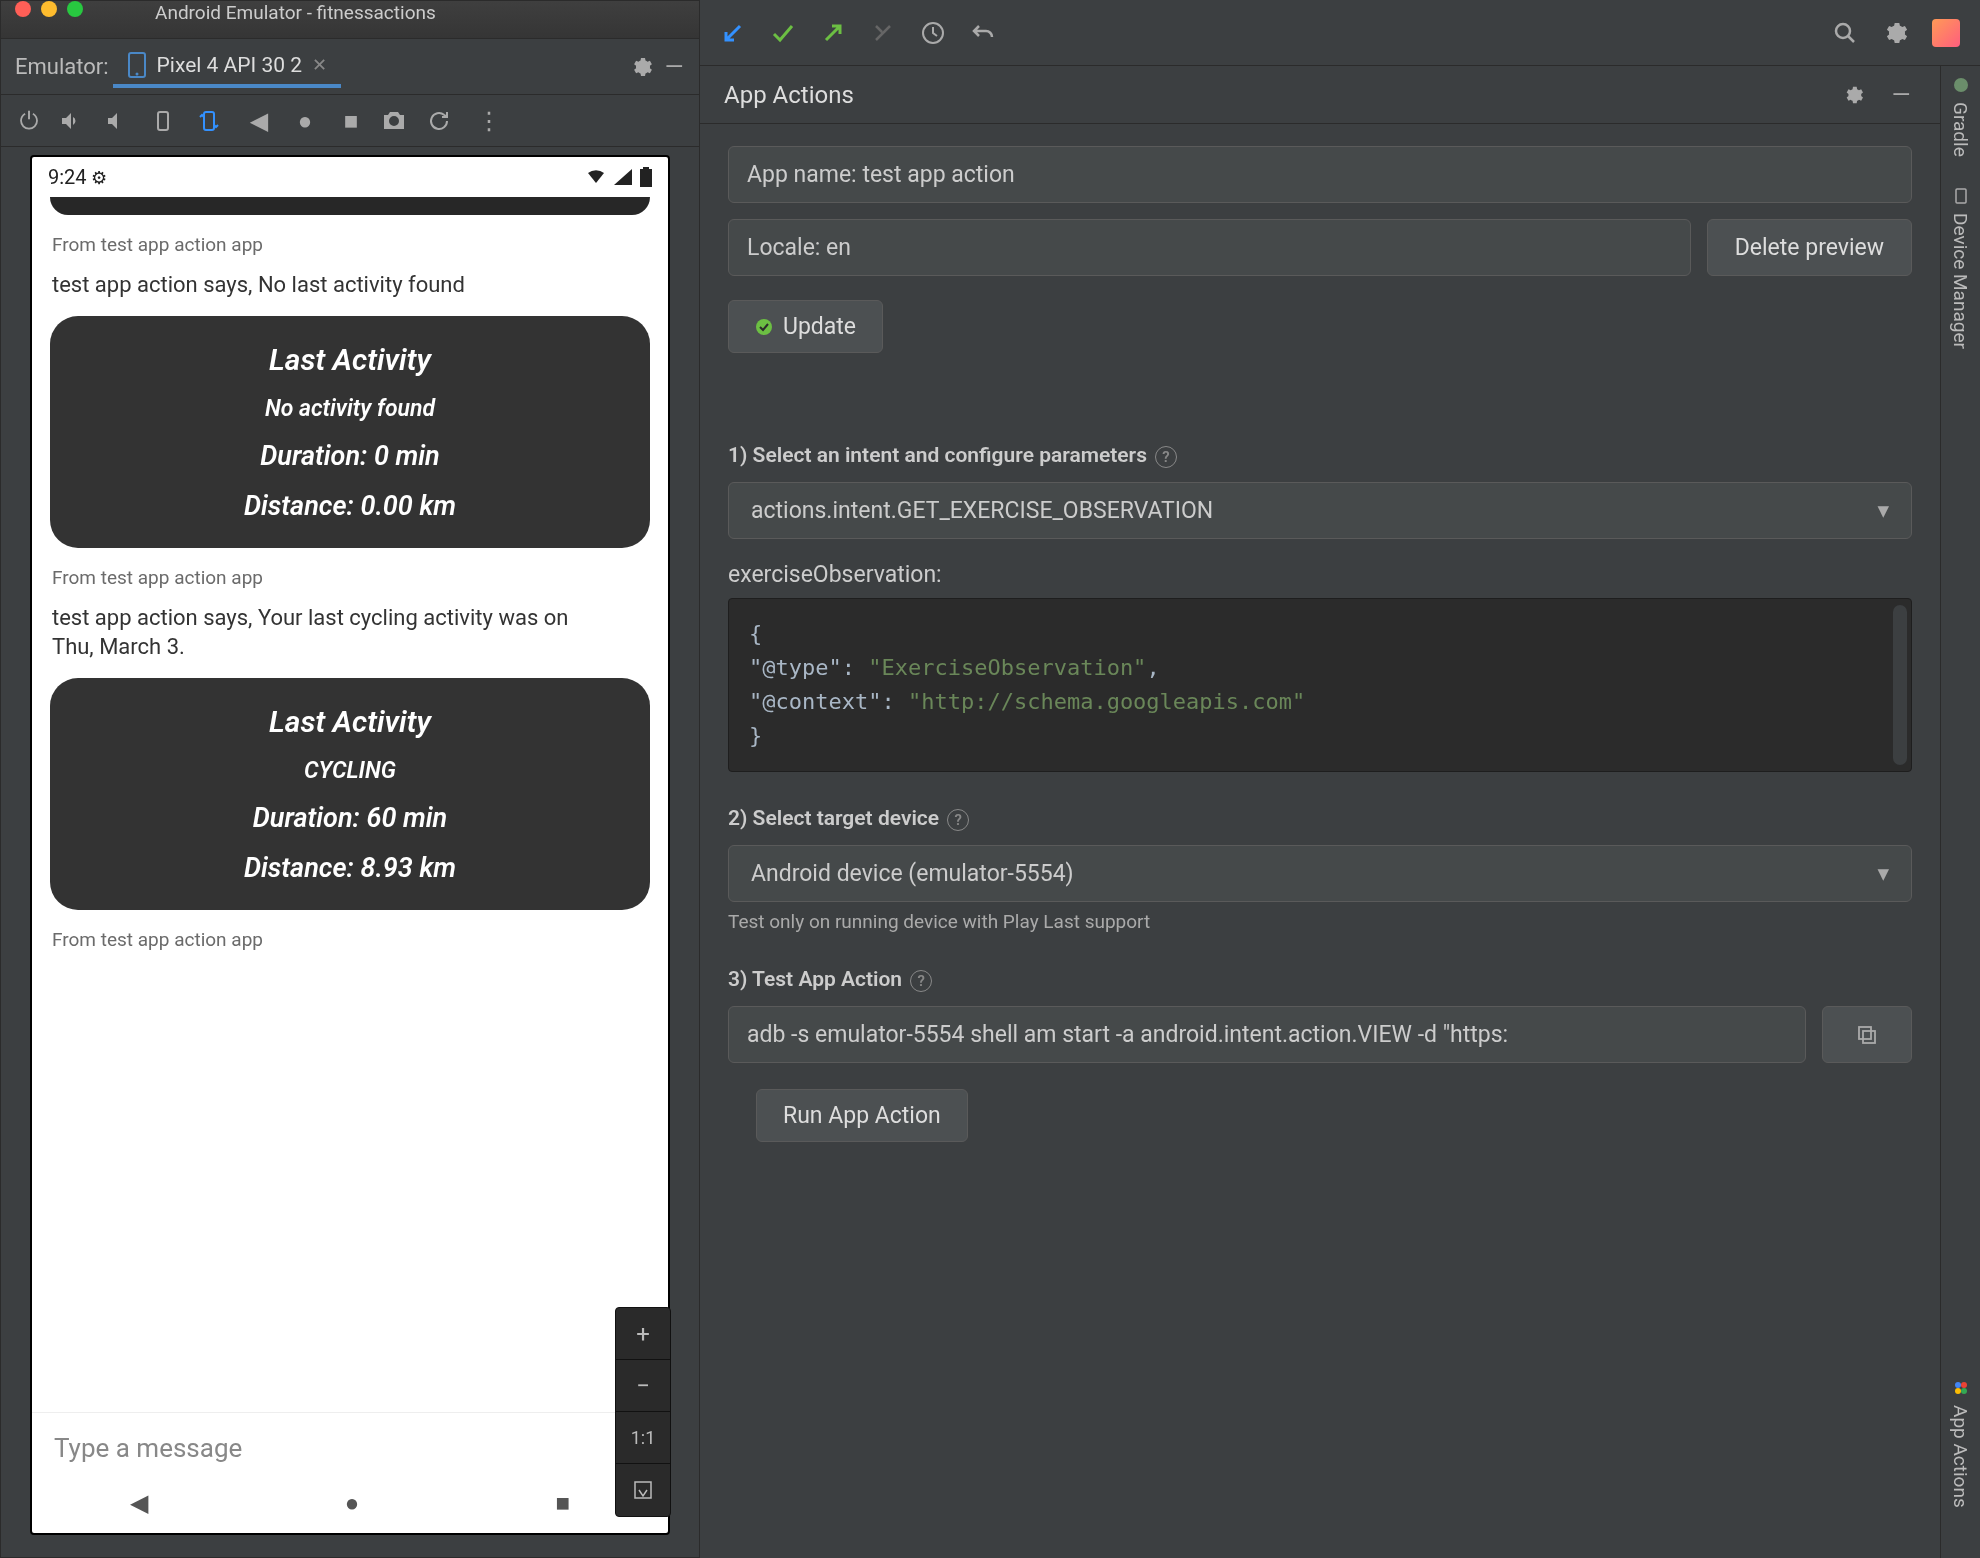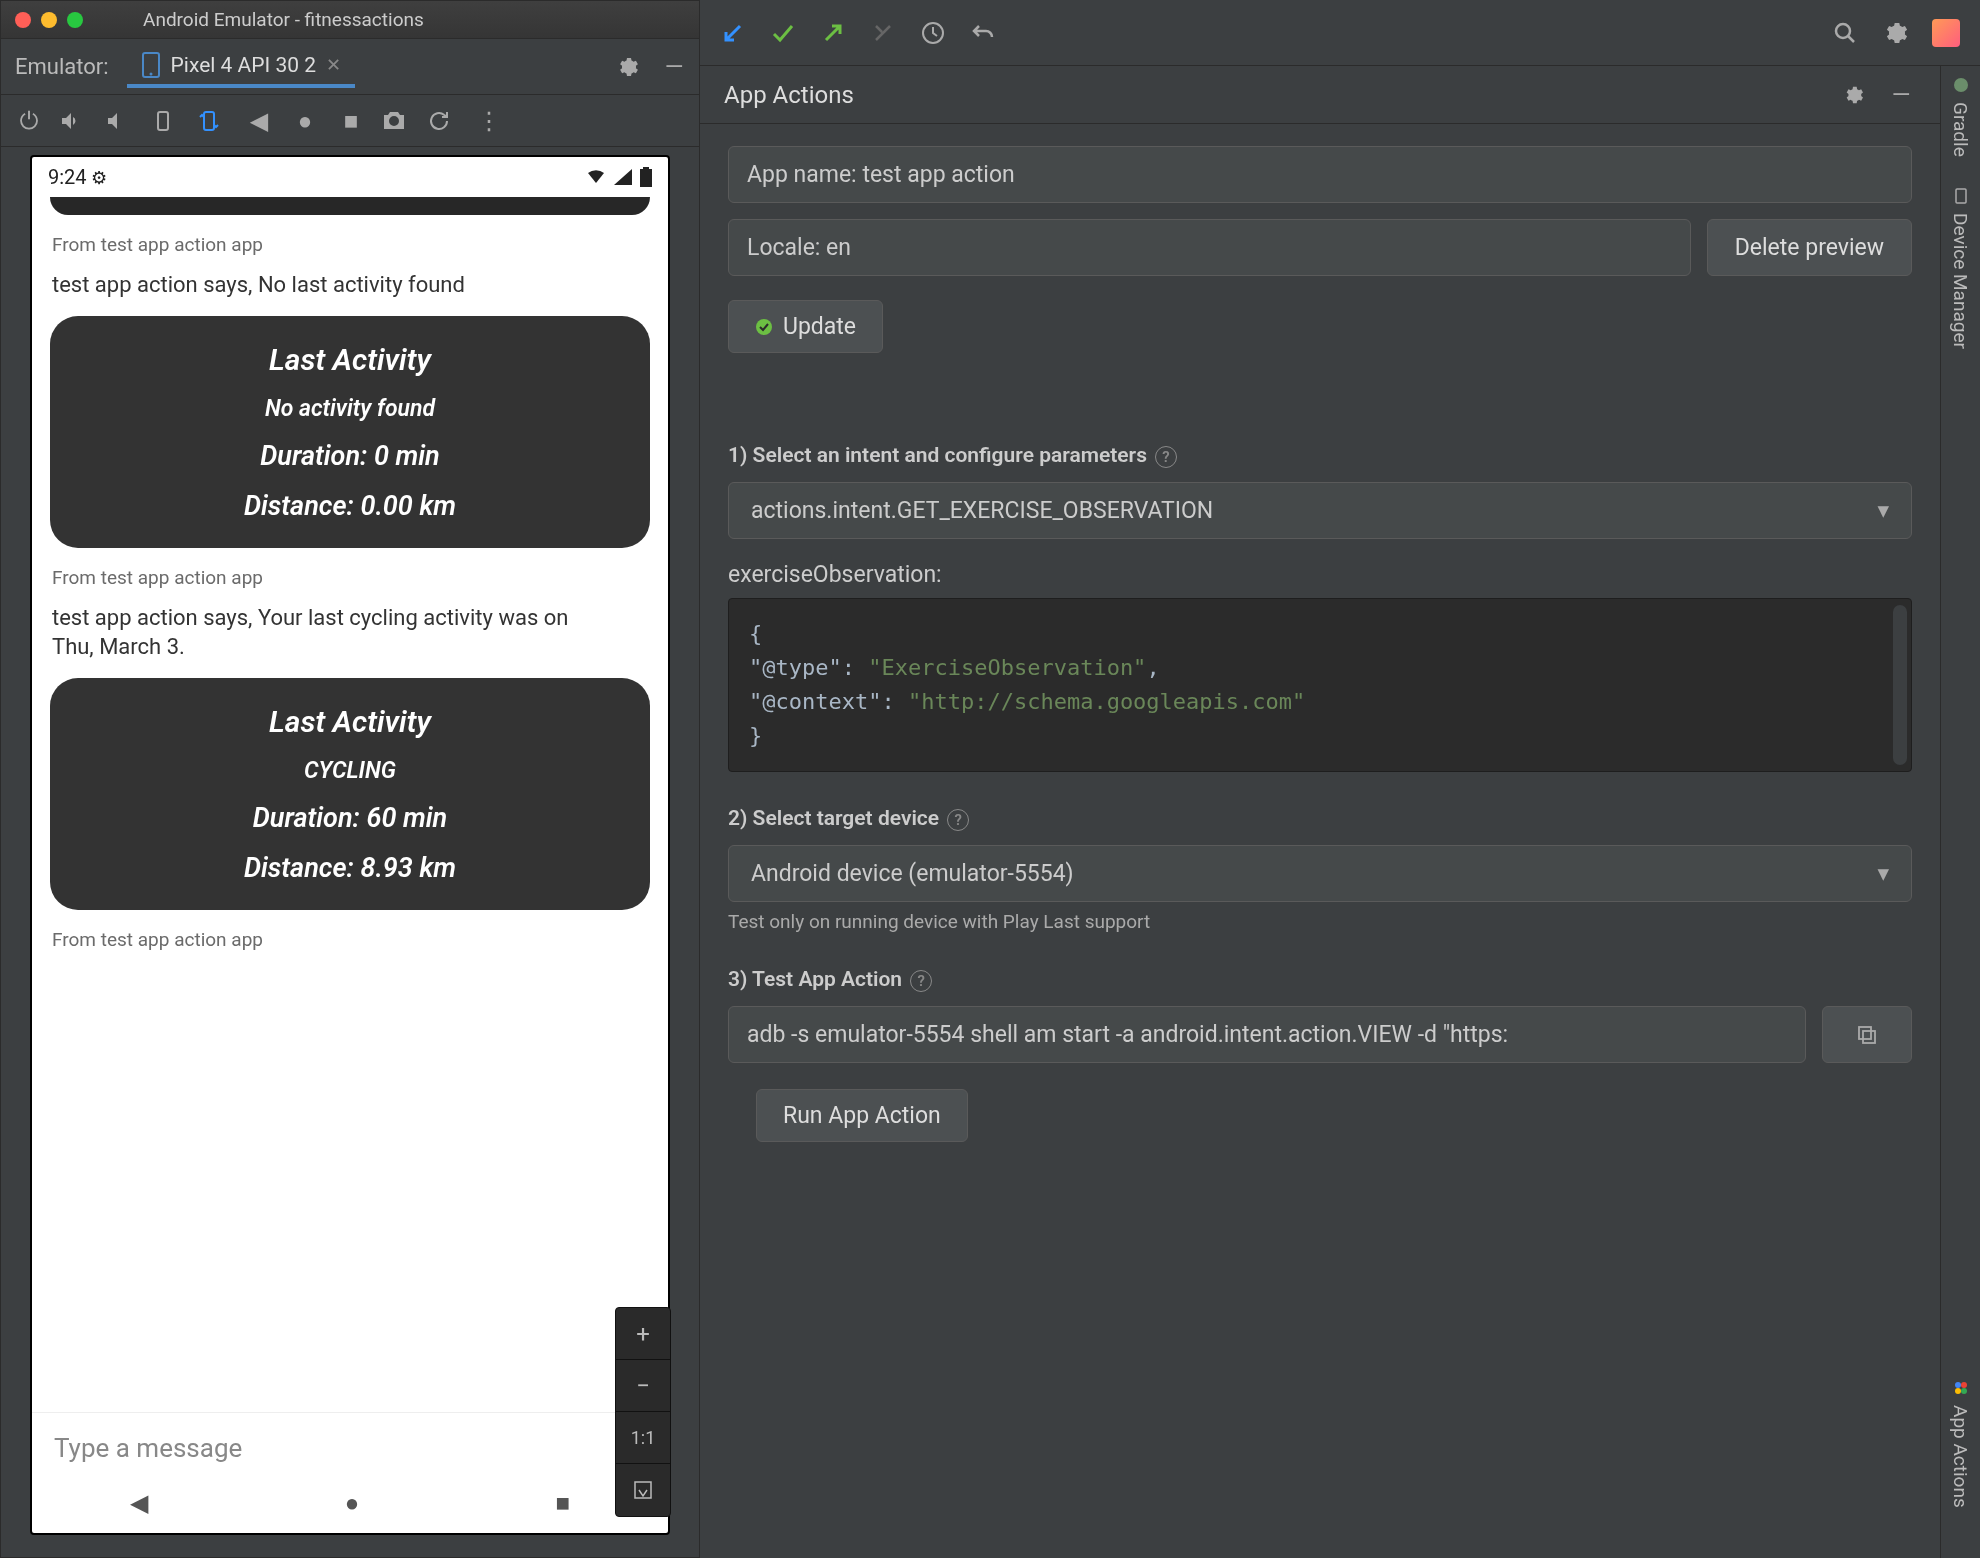--- a/index.html
+++ b/index.html
@@ -22,31 +22,31 @@
   background: #3c3f41;
   border: 1px solid #2b2b2b;
   display: flex;
   flex-direction: column;
 }
 
 .mac-titlebar {
   height: 38px;
   background: linear-gradient(#3f3f3f,#353535);
   display: flex;
-  align-items: center;
   padding: 0 14px;
+  gap: 12px;
   border-bottom:1px solid #2b2b2b;
 }
 .traffic { display:flex; gap:10px; }
 .traffic span { width:16px; height:16px; border-radius:50%; display:block; }
 .traffic .r{background:#ff5f57;} .traffic .y{background:#febc2e;} .traffic .g{background:#28c840;}
 .mac-title{ flex:1; text-align:left; color:#ccc; font-size:19px; padding-left:60px;}
 
 .emu-tabrow{
-  height:56px; display:flex; align-items:center; padding:0 10px; gap:14px;
+  height:56px; display:flex; align-items:center; padding:0 10px; 
   border-bottom:1px solid #2b2b2b;
 }
 .emu-tabrow .lbl{ color:#bbb; font-size:22px; padding:0 4px;}
 .emu-tab{
   display:flex; align-items:center; gap:10px; padding:6px 14px;
   border-bottom:4px solid #4a88c7; color:#ddd; font-size:21px;
 }
 .emu-tab .phone-icon{ color:#4a88c7; }
 .emu-tab .close{ color:#888; font-size:18px; }
 .emu-tabrow .spacer{flex:1;}

